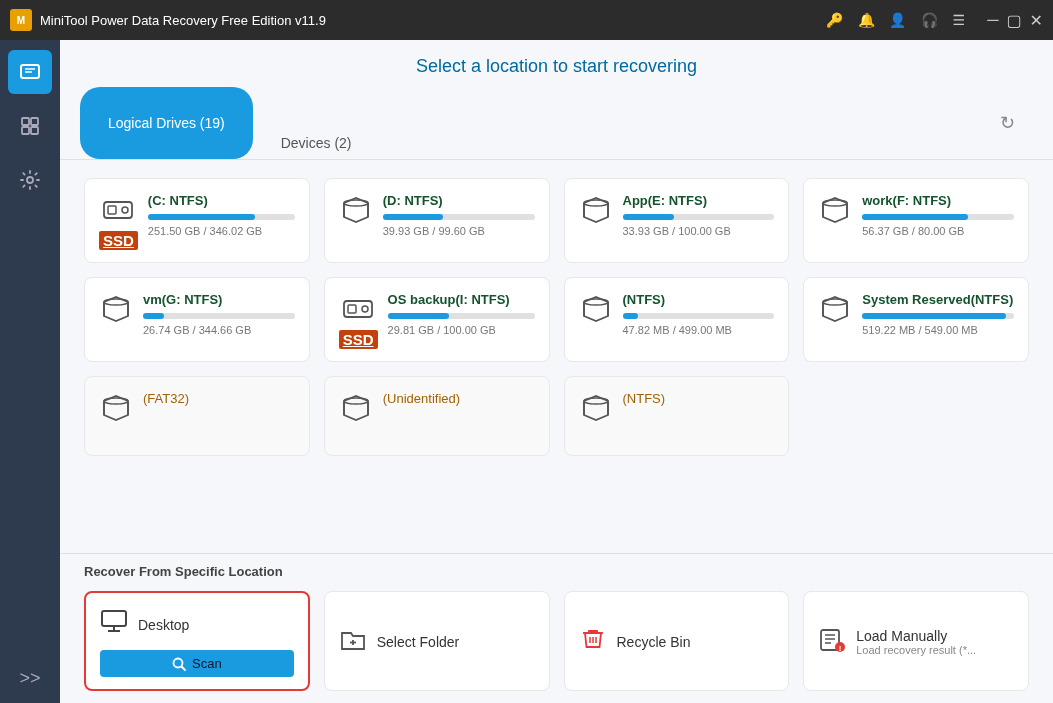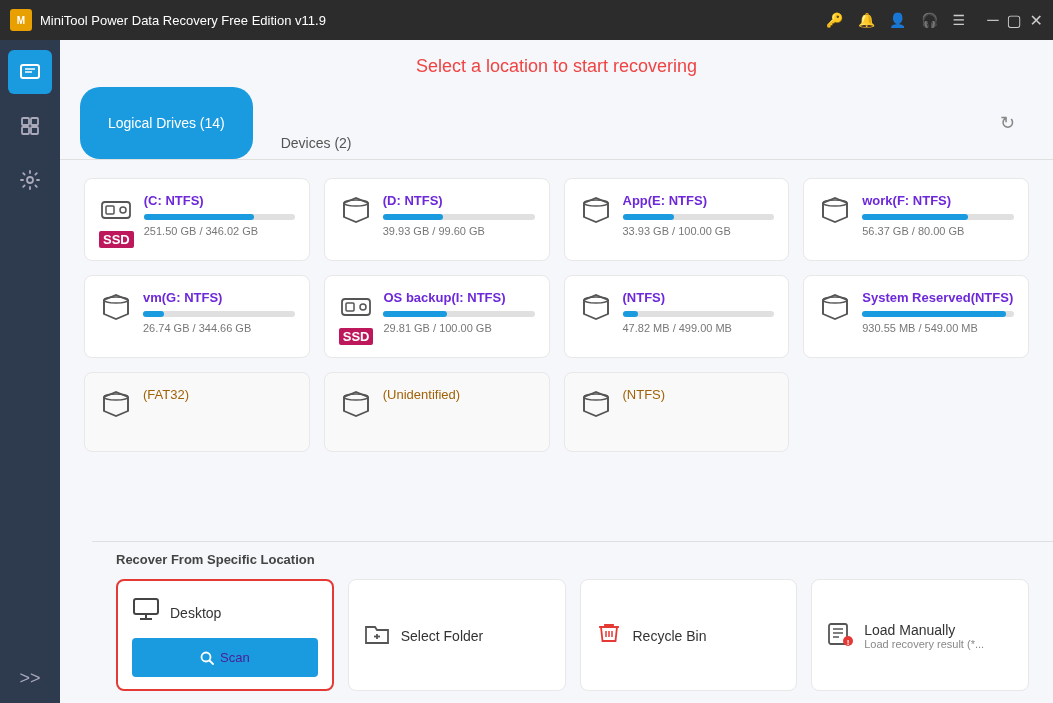--- a/index.html
+++ b/index.html
@@ -55,21 +55,21 @@
     
     #content {
       flex: 1; height: 100%; background: #f5f7fa;
       display: flex; flex-direction: column;
       overflow: hidden;
     }
 
     
     #page-header {
       text-align: center; padding: 16px 0 10px 0;
-      font-size: 18px; color: #ef4444; font-weight: 400;
+      font-size: 18px; color: #0369a1; font-weight: 400;
     }
 
     
     #tabs-bar {
       display: flex; align-items: center; padding: 0 20px 0 20px;
       border-bottom: 1px solid #e0e0e0;
       justify-content: space-between;
     }
     #tabs-left { display: flex; gap: 0; }
     .tab {
@@ -108,42 +108,42 @@
       min-height: 80px;
       position: relative;
     }
 
     .drive-icon-wrap { display: flex; flex-direction: column; align-items: center; gap: 2px; }
     .drive-icon {
       font-size: 28px; color: #555;
       line-height: 1;
     }
     .ssd-badge {
-      background: #be185d; color: white;
-      font-size: 13px; font-weight: bold;
+      background: #c2410c; color: white;
+      font-size: 15px; font-weight: bold;
       padding: 1px 4px; border-radius: 2px;
       margin-top: 2px;
+      text-decoration: underline;
     }
     .drive-info { flex: 1; }
-    .drive-name { font-size: 13px; font-weight: 600; color: #6d28d9; margin-bottom: 6px; }
+    .drive-name { font-size: 13px; font-weight: 600; color: #14532d; margin-bottom: 6px; }
     .drive-bar-bg { height: 6px; background: #e0e0e0; border-radius: 3px; margin-bottom: 5px; }
     .drive-bar-fill { height: 100%; background: #1a9be0; border-radius: 3px; }
     .drive-size { font-size: 11px; color: #777; }
 
     .drive-card.empty {
       background: #f9f9f9;
     }
     .drive-card.empty .drive-name { color: #a16207; font-weight: 500; }
 
     
     #specific-section {
       padding: 10px 24px 12px 24px;
       border-top: 1px solid #e0e0e0;
       background: #f5f7fa;
-      margin-left: 32px;
     }
     #specific-title {
       font-size: 13px; font-weight: 600; color: #444;
       margin-bottom: 12px;
     }
     #specific-grid {
       display: grid; grid-template-columns: repeat(4, 1fr);
       gap: 14px;
     }
 
@@ -159,22 +159,22 @@
     .loc-card.selected {
       border: 2px solid #e53935;
     }
 
     .loc-card-top { display: flex; align-items: center; gap: 10px; flex: 1; width: 100%; }
     .loc-icon { font-size: 26px; color: #444; }
     .loc-name { font-size: 14px; font-weight: 500; color: #333; }
     .loc-sub { font-size: 11px; color: #888; }
 
     .scan-btn {
-      width: 100%; background: #1a9be0; color: #4c1d95;
-      border: none; border-radius: 4px; padding: 12px 0;
+      width: 100%; background: #1a9be0; color: #0f172a;
+      border: none; border-radius: 4px; padding: 6px 0;
       font-size: 13px; font-weight: 500; cursor: pointer;
       display: flex; align-items: center; justify-content: center; gap: 6px;
       margin-top: 8px;
     }
 
     
     #drives-section::-webkit-scrollbar { width: 6px; }
     #drives-section::-webkit-scrollbar-thumb { background: #ccc; border-radius: 3px; }
   </style>
 </head>
@@ -234,21 +234,21 @@
   </div>
 
   <div id="content">
 
     <div id="page-header">
       <span>Select a location to start recovering</span>
     </div>
 
     <div id="tabs-bar">
       <div id="tabs-left">
-        <button class="tab active">Logical Drives (14)</button>
+        <button class="tab active">Logical Drives (19)</button>
         <button class="tab">Devices (2)</button>
       </div>
       <span id="refresh-btn">↻</span>
     </div>
 
     <div id="drives-section">
       <div class="drives-grid" id="drives-grid">
       <div class="drive-card">
     <div class="drive-icon-wrap">
       <svg class="drive-icon" width="34" height="34" viewBox="0 0 34 34" fill="none">
@@ -396,21 +396,21 @@
            <line x1="29" y1="10" x2="29" y2="24" stroke="#555" stroke-width="1.5"></line>
       </svg>
 
     </div>
     <div class="drive-info">
       <div class="drive-name">System Reserved(NTFS)</div>
 
         <div class="drive-bar-bg">
           <div class="drive-bar-fill" style="width:95%"></div>
         </div>
-        <div class="drive-size">930.55 MB / 549.00 MB</div>
+        <div class="drive-size">519.22 MB / 549.00 MB</div>
 
     </div>
           </div>
           <div class="drive-card empty">
     <div class="drive-icon-wrap">
       <svg class="drive-icon" width="34" height="34" viewBox="0 0 34 34" fill="none">
         <path d="M5 10 L17 5 L29 10 L29 24 L17 29 L5 24 Z" stroke="#555" stroke-width="1.8" fill="none"></path>
            <ellipse cx="17" cy="10" rx="12" ry="3" stroke="#555" stroke-width="1.5" fill="none"></ellipse>
            <line x1="5" y1="10" x2="5" y2="24" stroke="#555" stroke-width="1.5"></line>
            <line x1="29" y1="10" x2="29" y2="24" stroke="#555" stroke-width="1.5"></line>

